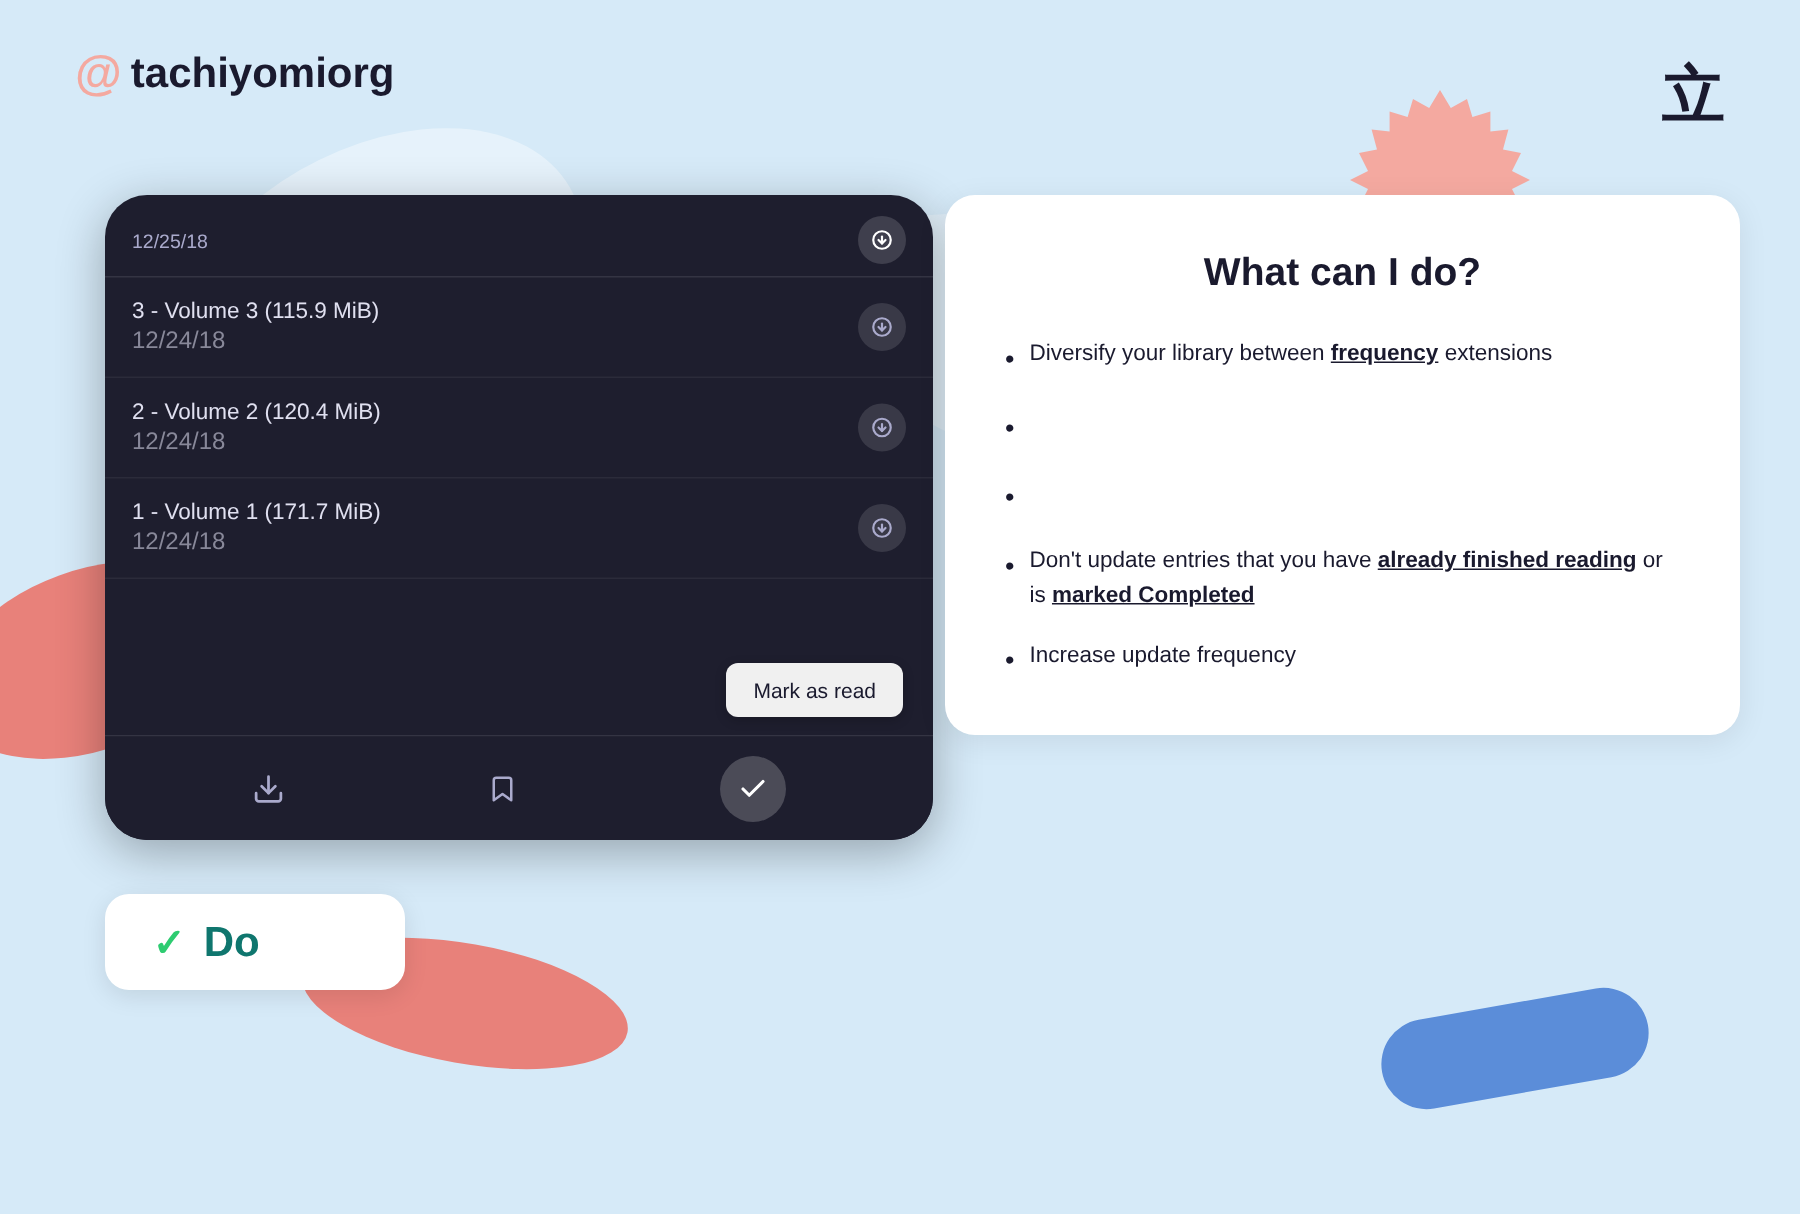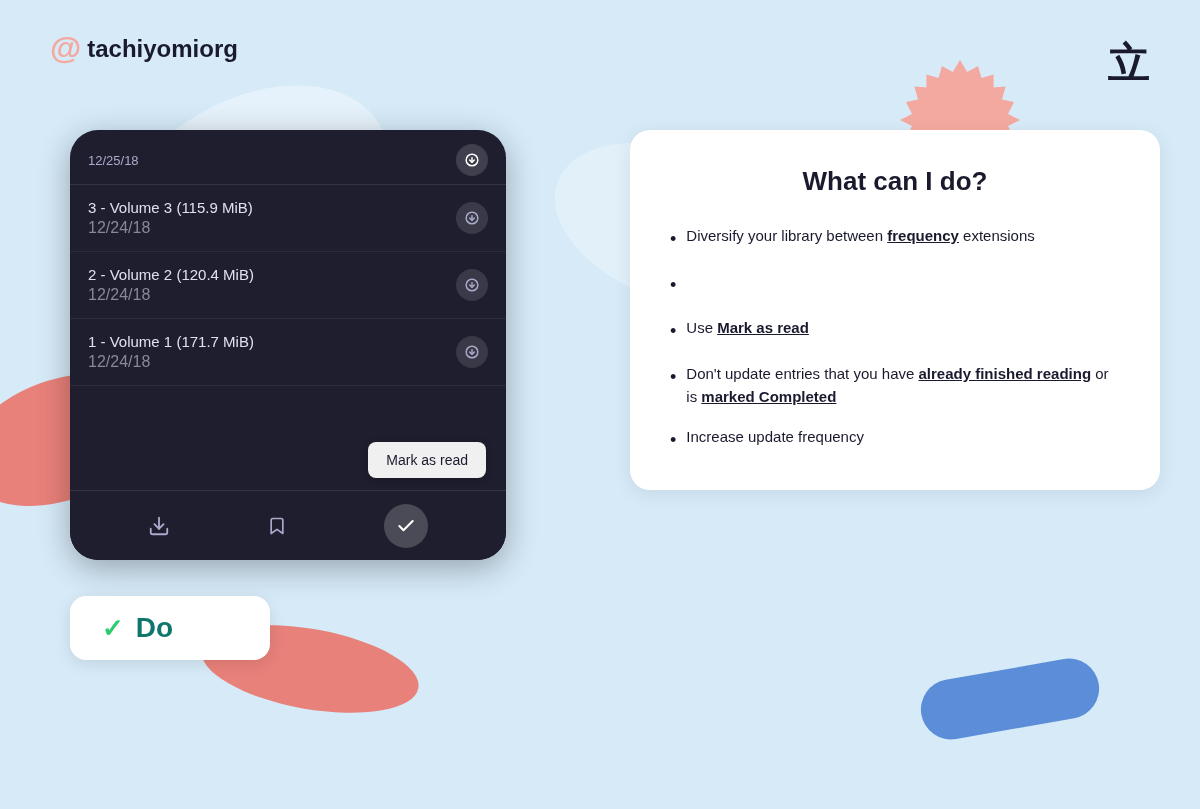--- a/index.html
+++ b/index.html
@@ -90,21 +90,21 @@
       gap: 6px;
     }
 
     .header-at {
       font-size: 32px;
       font-weight: 700;
       color: #f4a9a0;
     }
 
     .header-title {
-      font-size: 24px;
+      font-size: 28px;
       font-weight: 700;
       color: #1a1a2e;
     }
 
     
     .logo-top-right {
       position: absolute;
       top: 35px;
       right: 50px;
       font-size: 42px;
@@ -117,21 +117,21 @@
       position: absolute;
       left: 50px;
       top: 130px;
       width: 530px;
       height: 560px;
     }
 
     .phone-mockup {
       background: #1e1e2e;
       border-radius: 28px;
-      width: 436px;
+      width: 552px;
       height: 430px;
       position: absolute;
       top: 0;
       left: 20px;
       box-shadow: 0 8px 32px rgba(0,0,0,0.3);
       overflow: visible;
     }
 
     .phone-header {
       padding: 14px 18px 8px;
@@ -446,23 +446,20 @@
         Diversify your library between <span class="underline-bold">frequency</span> extensions
       </span>
     </li>
 
     <li class="bullet-item">
       <span class="bullet-dot">•</span>
     </li>
 
     <li class="bullet-item">
       <span class="bullet-dot">•</span>
-      <span class="bullet-text">
-        Use <span class="underline-bold">Mark as read</span>
-      </span>
     </li>
 
     <li class="bullet-item">
       <span class="bullet-dot">•</span>
       <span class="bullet-text">
         Don't update entries that you have <span class="underline-bold">already finished reading</span> or is <span class="underline-bold">marked Completed</span>
       </span>
     </li>
 
     <li class="bullet-item">

